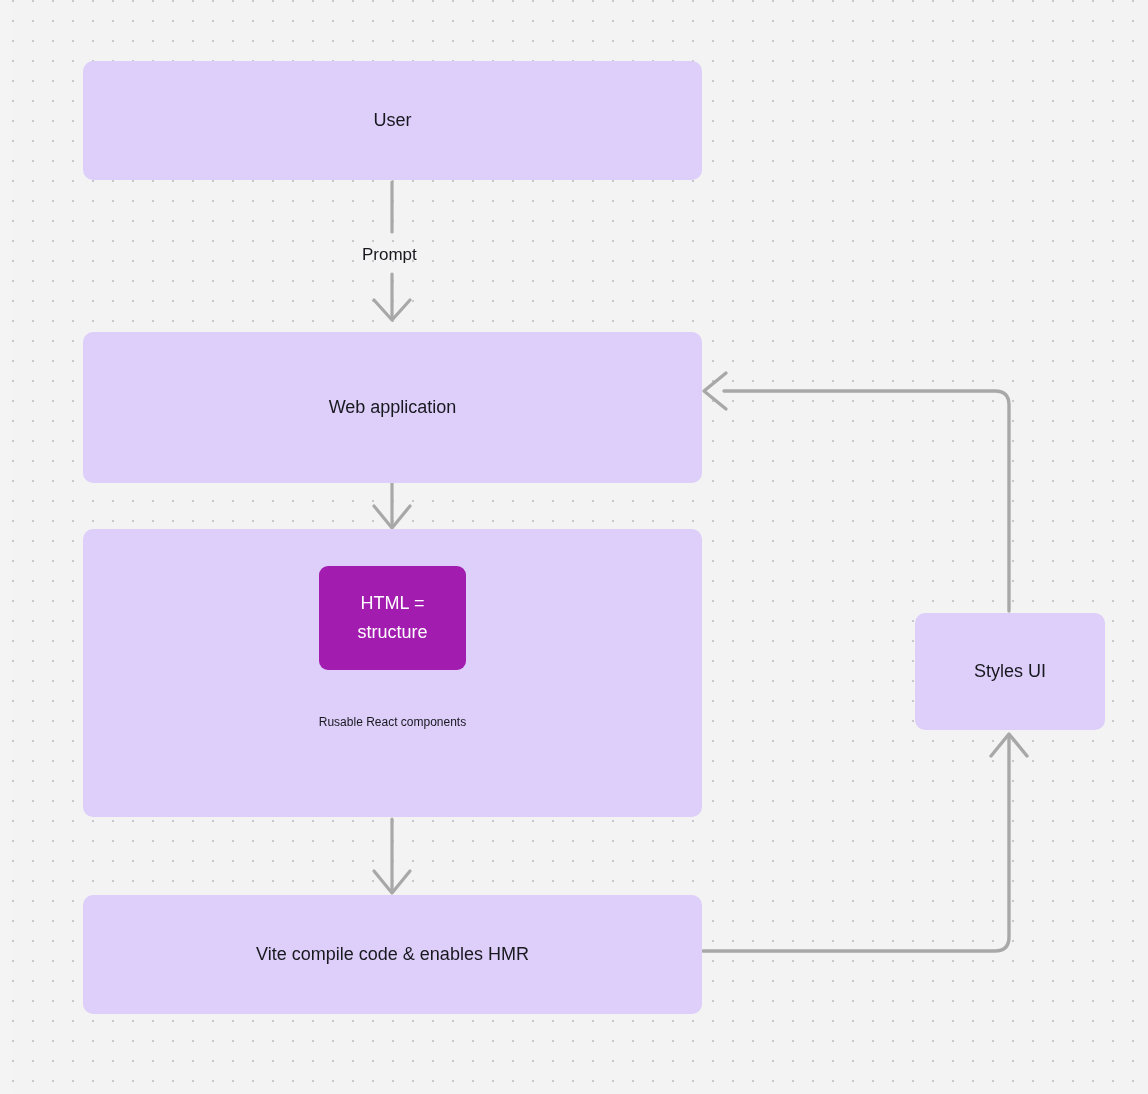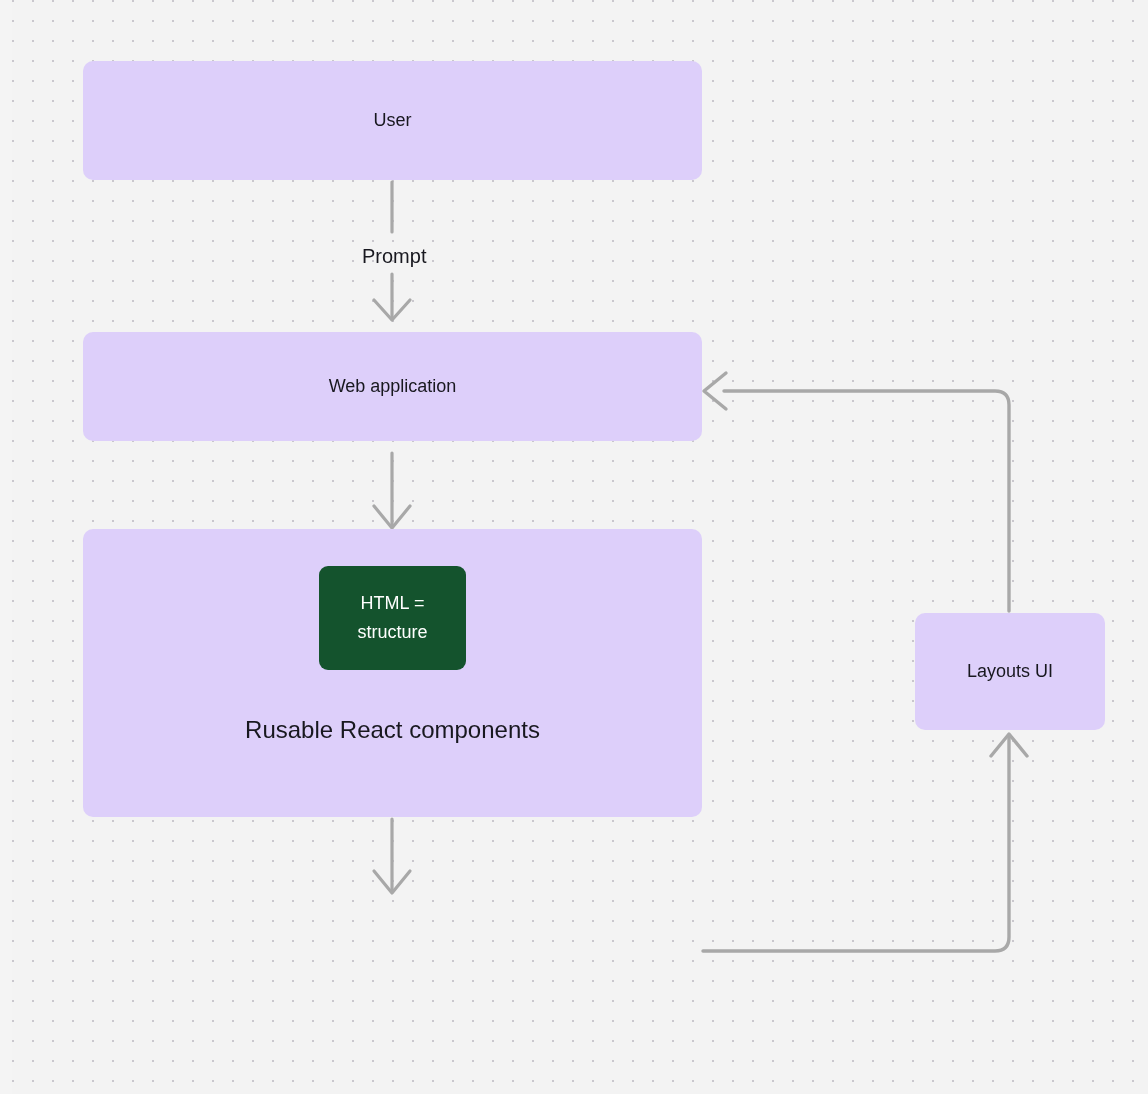--- a/index.html
+++ b/index.html
@@ -31,62 +31,62 @@
     font-size: 18px;
     line-height: 1.35;
     text-align: center;
     z-index: 3;
   }
   .node-label {
     display: block;
     white-space: pre-line;
   }
   #node-user        { left: 71px;  top: 61px;  width: 619px; height: 119px; }
-  #node-webapp      { left: 71px;  top: 332px; width: 619px; height: 109px; }
+  #node-webapp      { left: 71px;  top: 332px; width: 619px; height: 151px; }
   #node-components  { left: 71px;  top: 529px; width: 619px; height: 288px;
                       display: block; border-radius: 10px; }
   #node-vite        { left: 71px;  top: 895px; width: 619px; height: 119px; }
   #node-render      { left: 903px; top: 613px; width: 190px; height: 117px; }
 
   .sub-row {
     position: absolute;
     left: 0;
     top: 37px;
     width: 619px;
     display: flex;
     justify-content: center;
     gap: 27px;
   }
   .sub-node {
     width: 147px;
     height: 104px;
-    background: #14532d;
+    background: #a21caf;
     border-radius: 9px;
     display: flex;
     align-items: center;
     justify-content: center;
     color: #ffffff;
     font-size: 18px;
     line-height: 1.6;
     text-align: center;
     white-space: pre-line;
   }
   .inner-caption {
     position: absolute;
     left: 0;
     top: 185px;
     width: 619px;
     text-align: center;
-    font-size: 24px;
+    font-size: 12px;
     color: #18181f;
   }
 
   .edge-label {
     position: absolute;
-    font-size: 20px;
+    font-size: 17px;
     color: #18181f;
     background: transparent;
     padding: 0 6px;
     z-index: 4;
     white-space: nowrap;
   }
   #label-prompt { left: 344px; top: 245px; }
 
   svg.edges {
     position: absolute;
@@ -149,18 +149,21 @@
   <div class="node" id="node-components">
     <div class="sub-row">
       <div class="sub-node">
         <span>HTML =
 structure</span>
       </div>
     </div>
     <div class="inner-caption">Rusable React components</div>
   </div>
 
+  <div class="node" id="node-vite">
+    <span class="node-label">Vite compile code &amp; enables HMR</span>
+  </div>
 
   <div class="node" id="node-render">
-    <span class="node-label">Layouts UI</span>
+    <span class="node-label">Styles UI</span>
   </div>
 
 </div>
 
 </body></html>

